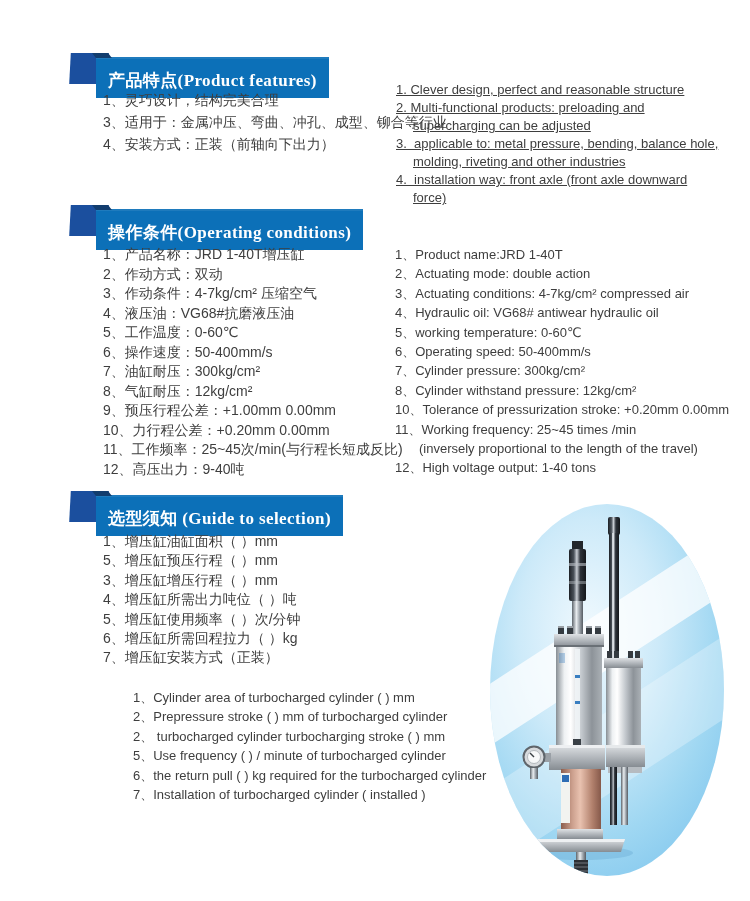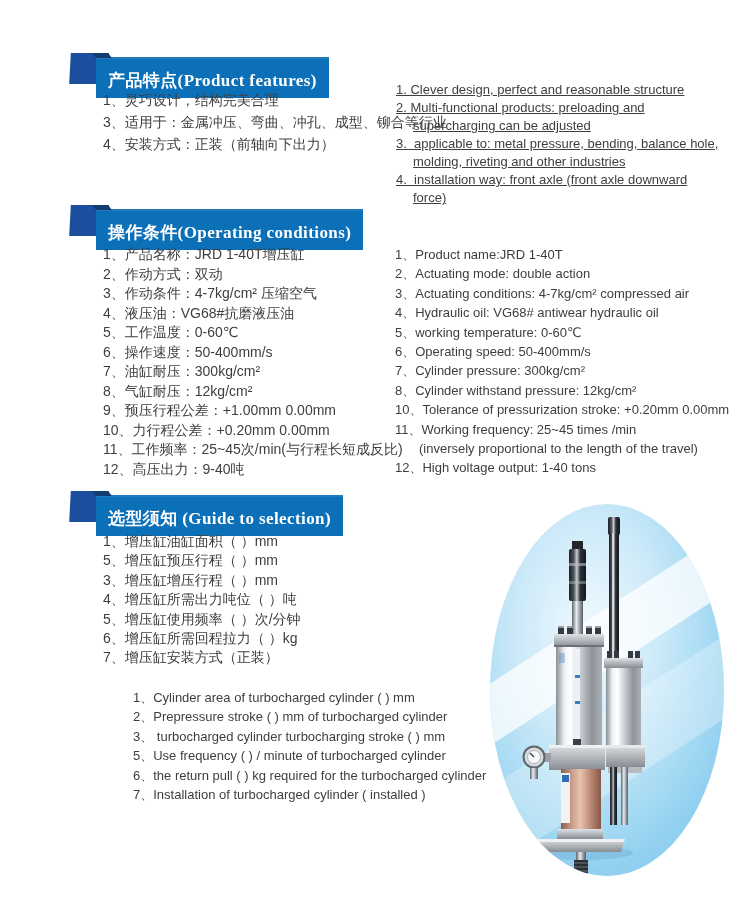--- a/index.html
+++ b/index.html
@@ -121,21 +121,21 @@
     <li>4、增压缸所需出力吨位（ ）吨</li>
     <li>5、增压缸使用频率（ ）次/分钟</li>
     <li>6、增压缸所需回程拉力（ ）kg</li>
     <li>7、增压缸安装方式（正装）</li>
   </ul>
 
 <ul class="list en sec3-en" style="left:97px;top:688px;width:440px;margin-left:36px;">
 
 <li>1、Cylinder area of turbocharged cylinder ( ) mm</li>
     <li>2、Prepressure stroke ( ) mm of turbocharged cylinder</li>
-    <li>3、 turbocharged cylinder turbocharging stroke ( ) mm</li>
+    <li>2、 turbocharged cylinder turbocharging stroke ( ) mm</li>
     <li>5、Use frequency ( ) / minute of turbocharged cylinder</li>
     <li>6、the return pull ( ) kg required for the turbocharged cylinder</li>
     <li>7、Installation of turbocharged cylinder ( installed )</li>
   </ul>
 
 <div class="figure">
 <svg viewBox="0 0 240 380" width="240" height="380" xmlns="http://www.w3.org/2000/svg">
   <defs>
     <radialGradient id="bgGrad" cx="42%" cy="34%" r="75%">
       <stop offset="0%" stop-color="#f0f9fe"></stop>

